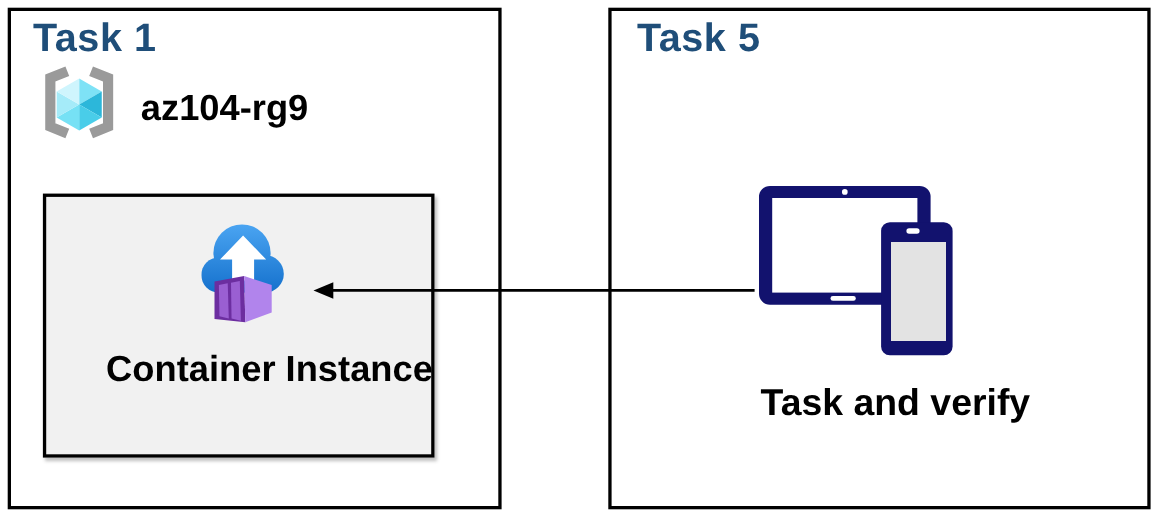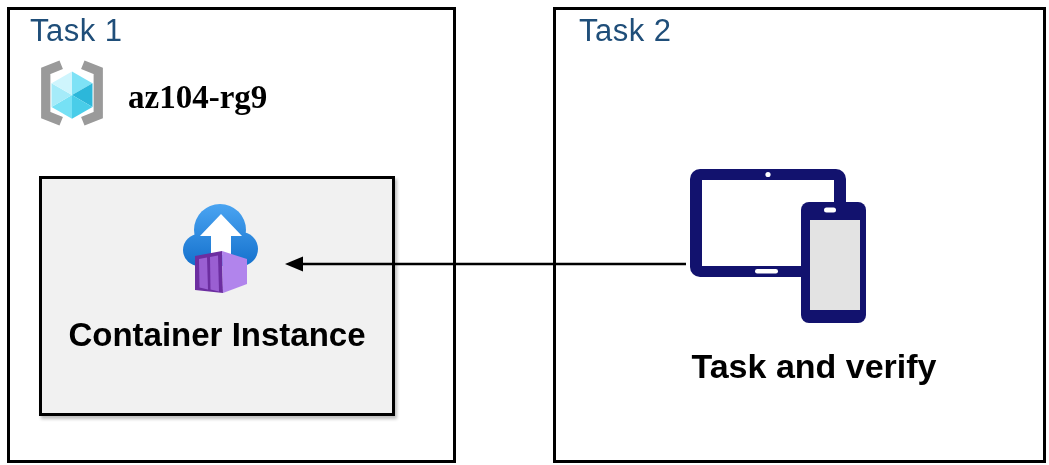--- a/index.html
+++ b/index.html
@@ -6,42 +6,42 @@
   .stage{
     position:relative;width:1049px;height:465px;background:#ffffff;
     font-family:"Liberation Sans",sans-serif;overflow:hidden;
   }
   .task-box{
     position:absolute;background:#ffffff;border:3px solid #000000;box-sizing:border-box;
   }
   #task1-box{left:7px;top:7px;width:449px;height:456px;}
   #task2-box{left:553px;top:7px;width:493px;height:456px;}
   .task-title{
-    position:absolute;font-size:31px;font-weight:400;color:#1F4E79;
+    position:absolute;font-size:36px;font-weight:700;color:#1F4E79;
     letter-spacing:0.5px;white-space:nowrap;
   }
   #task1-title{left:30px;top:13px;}
   #task2-title{left:579px;top:13px;}
   #inner-box{
     position:absolute;left:39px;top:176px;width:356px;height:240px;
     background:#F1F1F1;border:3px solid #000000;box-sizing:border-box;
     box-shadow:2px 3px 3px rgba(0,0,0,0.25);
   }
   .icon{position:absolute;}
   #resource-group-icon{left:33px;top:58px;width:78px;height:70px;}
   #container-instance-icon{left:183px;top:203px;width:76px;height:92px;}
   #devices-icon{left:688px;top:164px;width:180px;height:162px;}
   #arrow-connector{left:283px;top:252px;width:410px;height:24px;z-index:5;}
   #rg-label{
     position:absolute;left:128px;top:79px;font-size:33px;font-weight:700;
-    color:#000000;white-space:nowrap;font-family:Liberation Serif, serif;
+    color:#000000;white-space:nowrap;
   }
   #container-label{
     position:absolute;left:39px;top:316px;width:356px;text-align:center;
-    font-size:33px;font-weight:700;color:#000000;white-space:nowrap;
+    font-size:33px;font-weight:700;color:#000000;white-space:nowrap;padding-left:28px;
   }
   #devices-caption{
     position:absolute;left:663px;top:347px;width:302px;text-align:center;
     font-size:34px;font-weight:700;color:#000000;white-space:nowrap;
   }
 </style>
 </head>
 <body>
 
 <div class="stage">
@@ -86,21 +86,21 @@
     <g>
       <polygon points="12,53 39,48 40,90 12,87" fill="#6C2EA0"></polygon>
       <polygon points="39,48 64,56 64,81 40,90" fill="#B184EC"></polygon>
       <polygon points="16,56 24,54.5 25,86.5 16.5,84.5" fill="#9A5FD2"></polygon>
       <polygon points="27,54 35,52.5 36,88.5 27.5,86.5" fill="#9A5FD2"></polygon>
     </g>
   </svg>
   <div id="container-label">Container Instance</div>
 
   <div class="task-box" id="task2-box"></div>
-  <div class="task-title" id="task2-title">Task 2</div>
+  <div class="task-title" id="task2-title">Task 5</div>
 
   <svg class="icon" id="devices-icon" viewBox="0 0 180 162" xmlns="http://www.w3.org/2000/svg">
     <g>
       <rect x="2" y="5" width="156" height="108" rx="10" fill="#12126E"></rect>
       <rect x="14" y="16" width="132" height="86" fill="#ffffff"></rect>
       <circle cx="80" cy="10.5" r="2.6" fill="#ffffff"></circle>
       <rect x="67" y="105" width="23" height="4.5" rx="2.2" fill="#ffffff"></rect>
     </g>
     <g>
       <rect x="113" y="38" width="65" height="121" rx="8" fill="#12126E"></rect>

